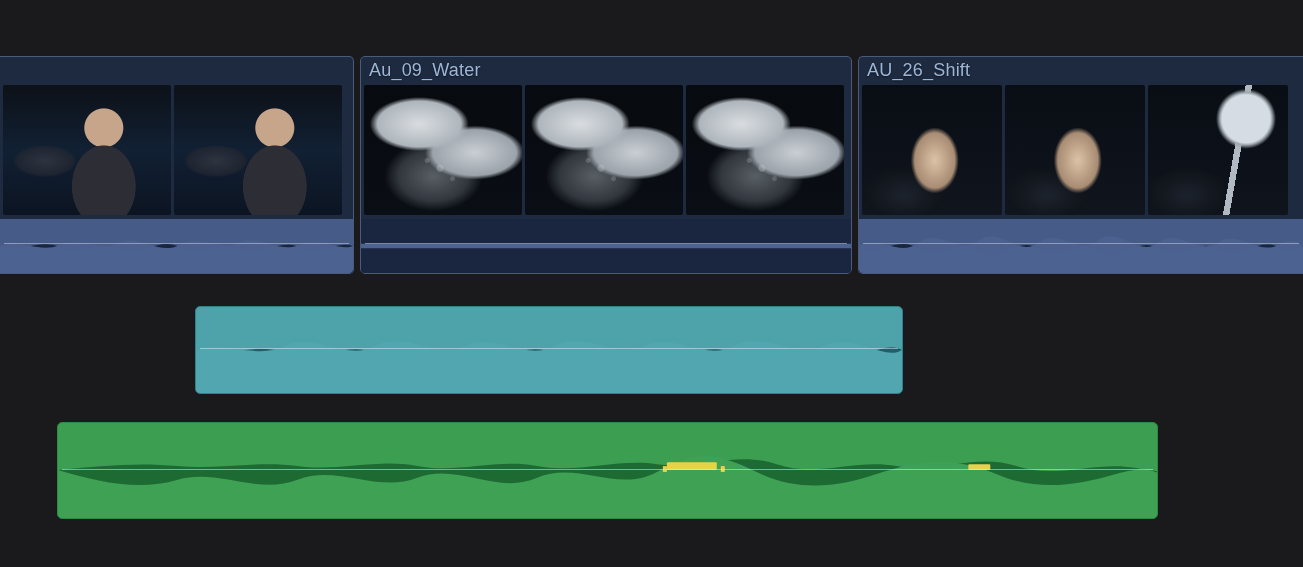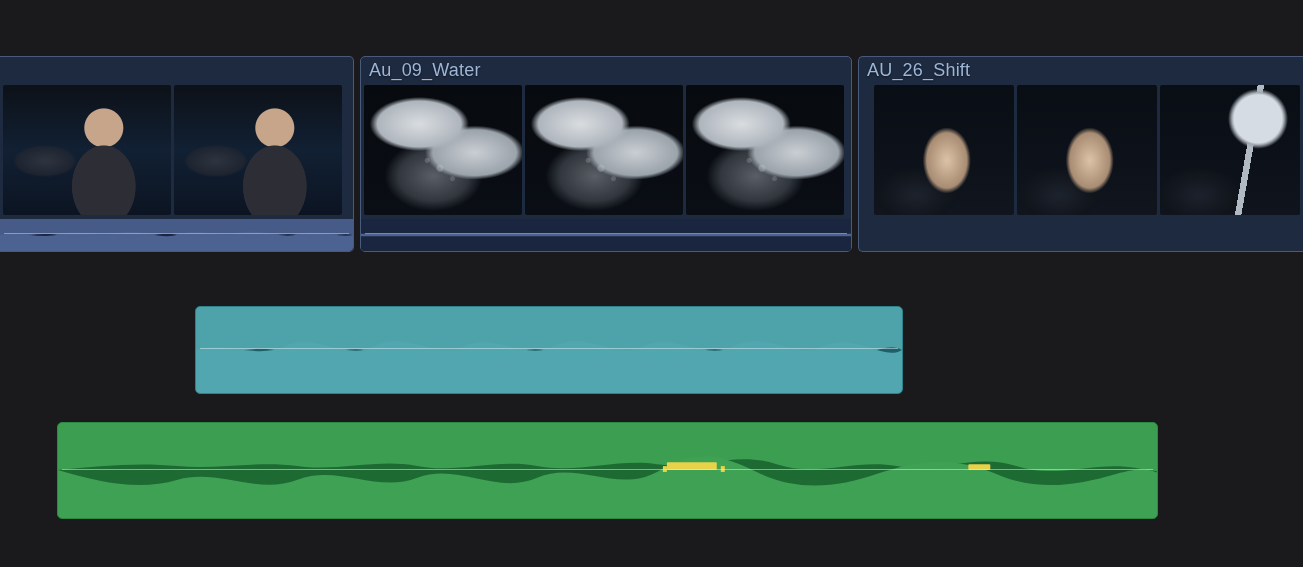--- a/index.html
+++ b/index.html
@@ -18,38 +18,38 @@
     width: 1303px;
     height: 567px;
   }
 
   
   .video-lane {
     position: absolute;
     top: 56px;
     left: 0;
     right: 0;
-    height: 196px;
+    height: 218px;
     display: flex;
     gap: 6px;
     padding-left: 0;
     padding-right: 0;
   }
   .vclip {
     position: relative;
     border: 1px solid #4a5a7a;
     border-radius: 5px;
     background: #1e2a40;
     overflow: hidden;
     display: flex;
     flex-direction: column;
     box-sizing: border-box;
   }
   .vclip.first { border-top-left-radius: 0; border-bottom-left-radius: 0; border-left: none; }
-  .vclip.last  { border-top-right-radius: 0; border-bottom-right-radius: 0; border-right: none; align-items: flex-end; }
+  .vclip.last  { border-top-right-radius: 0; border-bottom-right-radius: 0; border-right: none; }
 
   .clip-label {
     position: absolute;
     top: 3px;
     left: 8px;
     color: #9db6d6;
     font-size: 18px;
     letter-spacing: .2px;
     user-select: none;
     white-space: nowrap;

